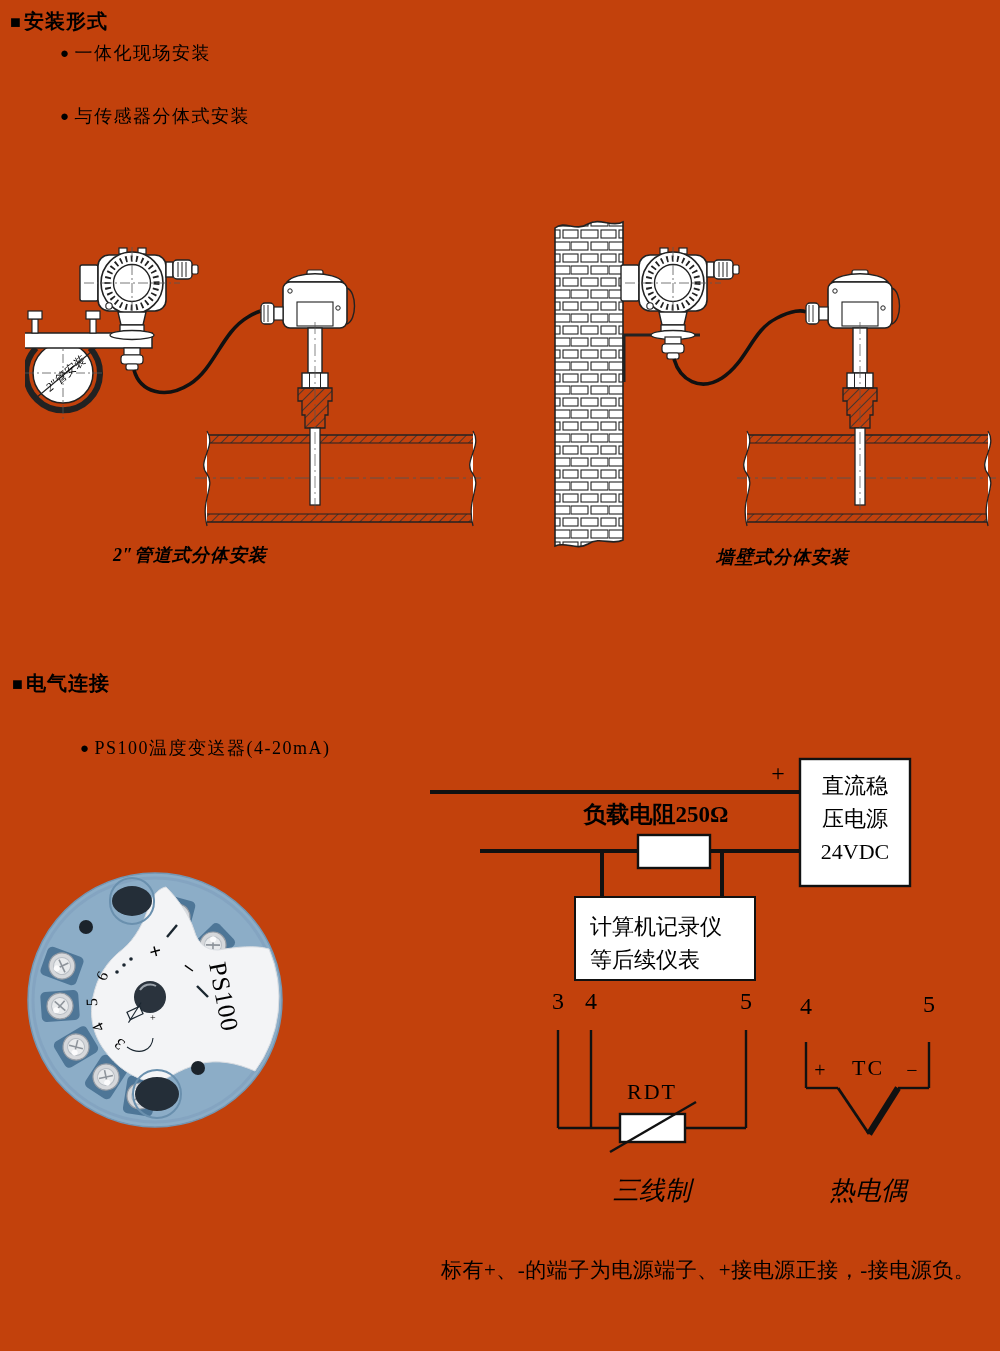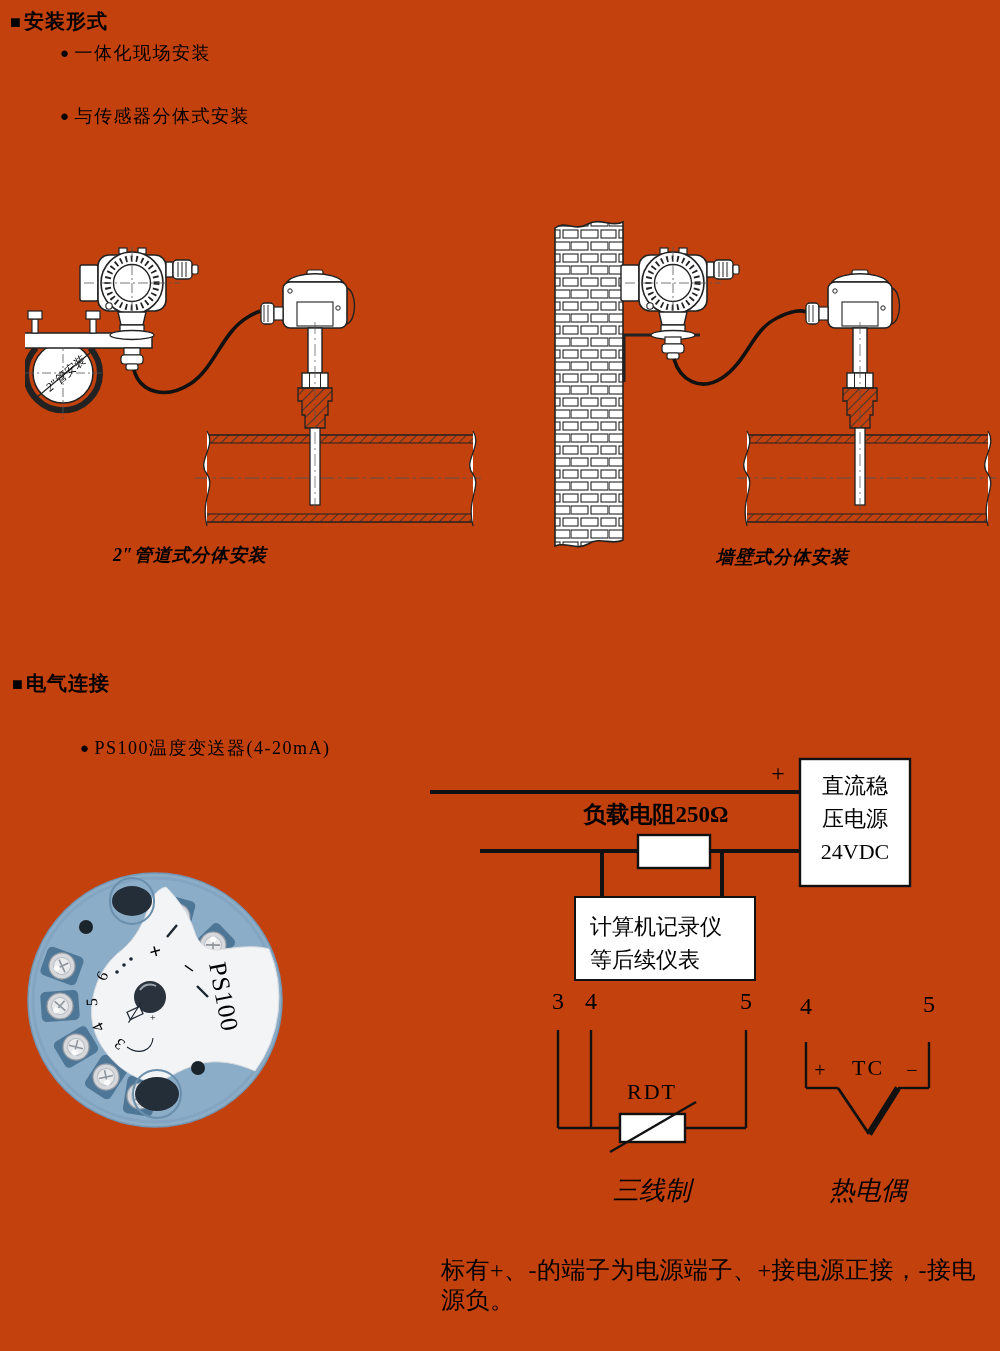--- a/index.html
+++ b/index.html
@@ -4,21 +4,21 @@
 <style>
   html,body{margin:0;padding:0;background:#fff;}
   #page{position:relative;width:1000px;height:1351px;background:#c2410c;overflow:hidden;
         font-family:"Liberation Sans",sans-serif;color:#111;}
   .abs{position:absolute;}
   .h1{font-family:"Liberation Sans",sans-serif;font-weight:bold;font-size:20px;color:#000;letter-spacing:1px;}
   .h1 .sq{font-size:18px;margin-right:2px;}
   .body-line{font-family:"Liberation Serif",serif;font-size:18px;color:#000;letter-spacing:1.5px;text-align:center;}
   .body-line .blt{font-size:15px;margin-right:4px;position:relative;top:-1px;}
   .cap{font-family:"Liberation Serif",serif;font-style:italic;font-weight:bold;font-size:18px;color:#000;letter-spacing:1px;}
-  .notes{font-family:"Liberation Serif",serif;font-size:24px;color:#000;line-height:30px;letter-spacing:0.5px;}
+  .notes{font-family:"Liberation Serif",serif;font-size:21px;color:#000;line-height:30px;letter-spacing:0.5px;}
   svg text{font-family:"Liberation Serif",serif;fill:#000;}
 </style>
 </head>
 <body>
 
 <div id="page">
 
   <svg width="0" height="0" style="position:absolute" aria-hidden="true">
     <defs>
       <pattern id="hatch" patternUnits="userSpaceOnUse" width="7" height="7" patternTransform="rotate(45)">

